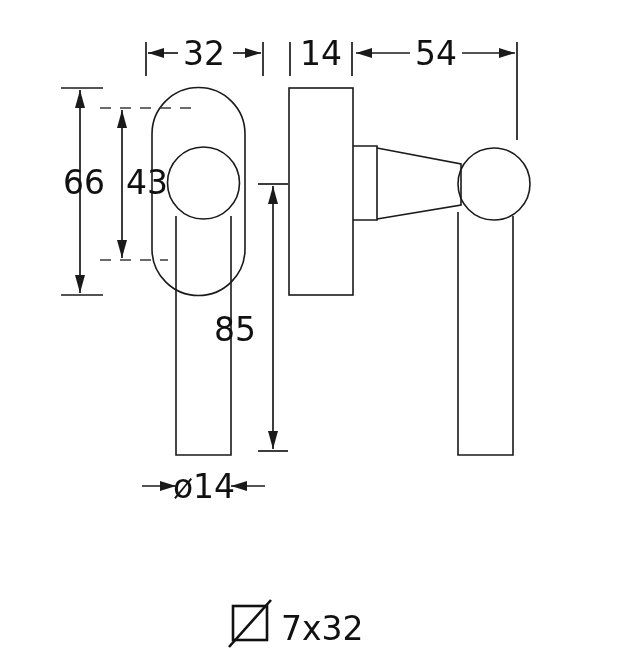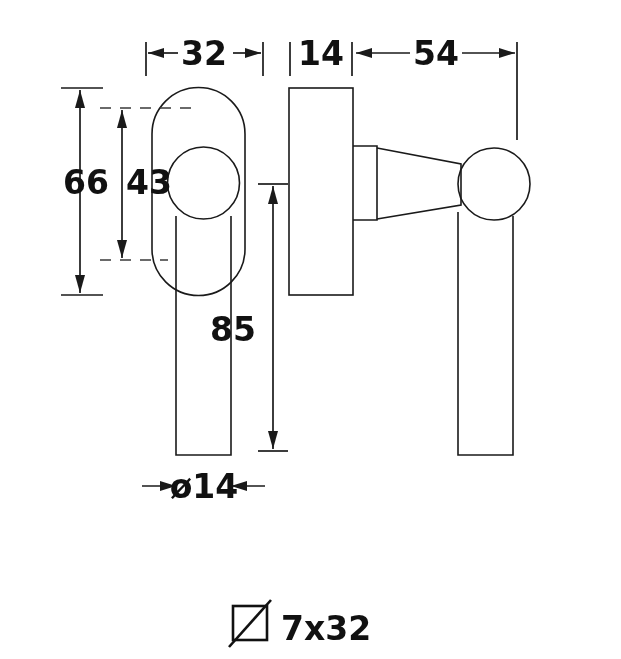--- a/index.html
+++ b/index.html
@@ -9,21 +9,20 @@
   }
   body {
     font-family: "DejaVu Sans", sans-serif;
   }
   #drawing-root {
     position: relative;
     width: 549px;
     height: 659px;
     background: #ffffff;
     overflow: hidden;
-    font-weight: bold;
   }
   #drawing-svg {
     display: block;
     width: 621px;
     height: 659px;
   }
   .part-line {
     fill: none;
     stroke: #1a1a1a;
     stroke-width: 1.6;

